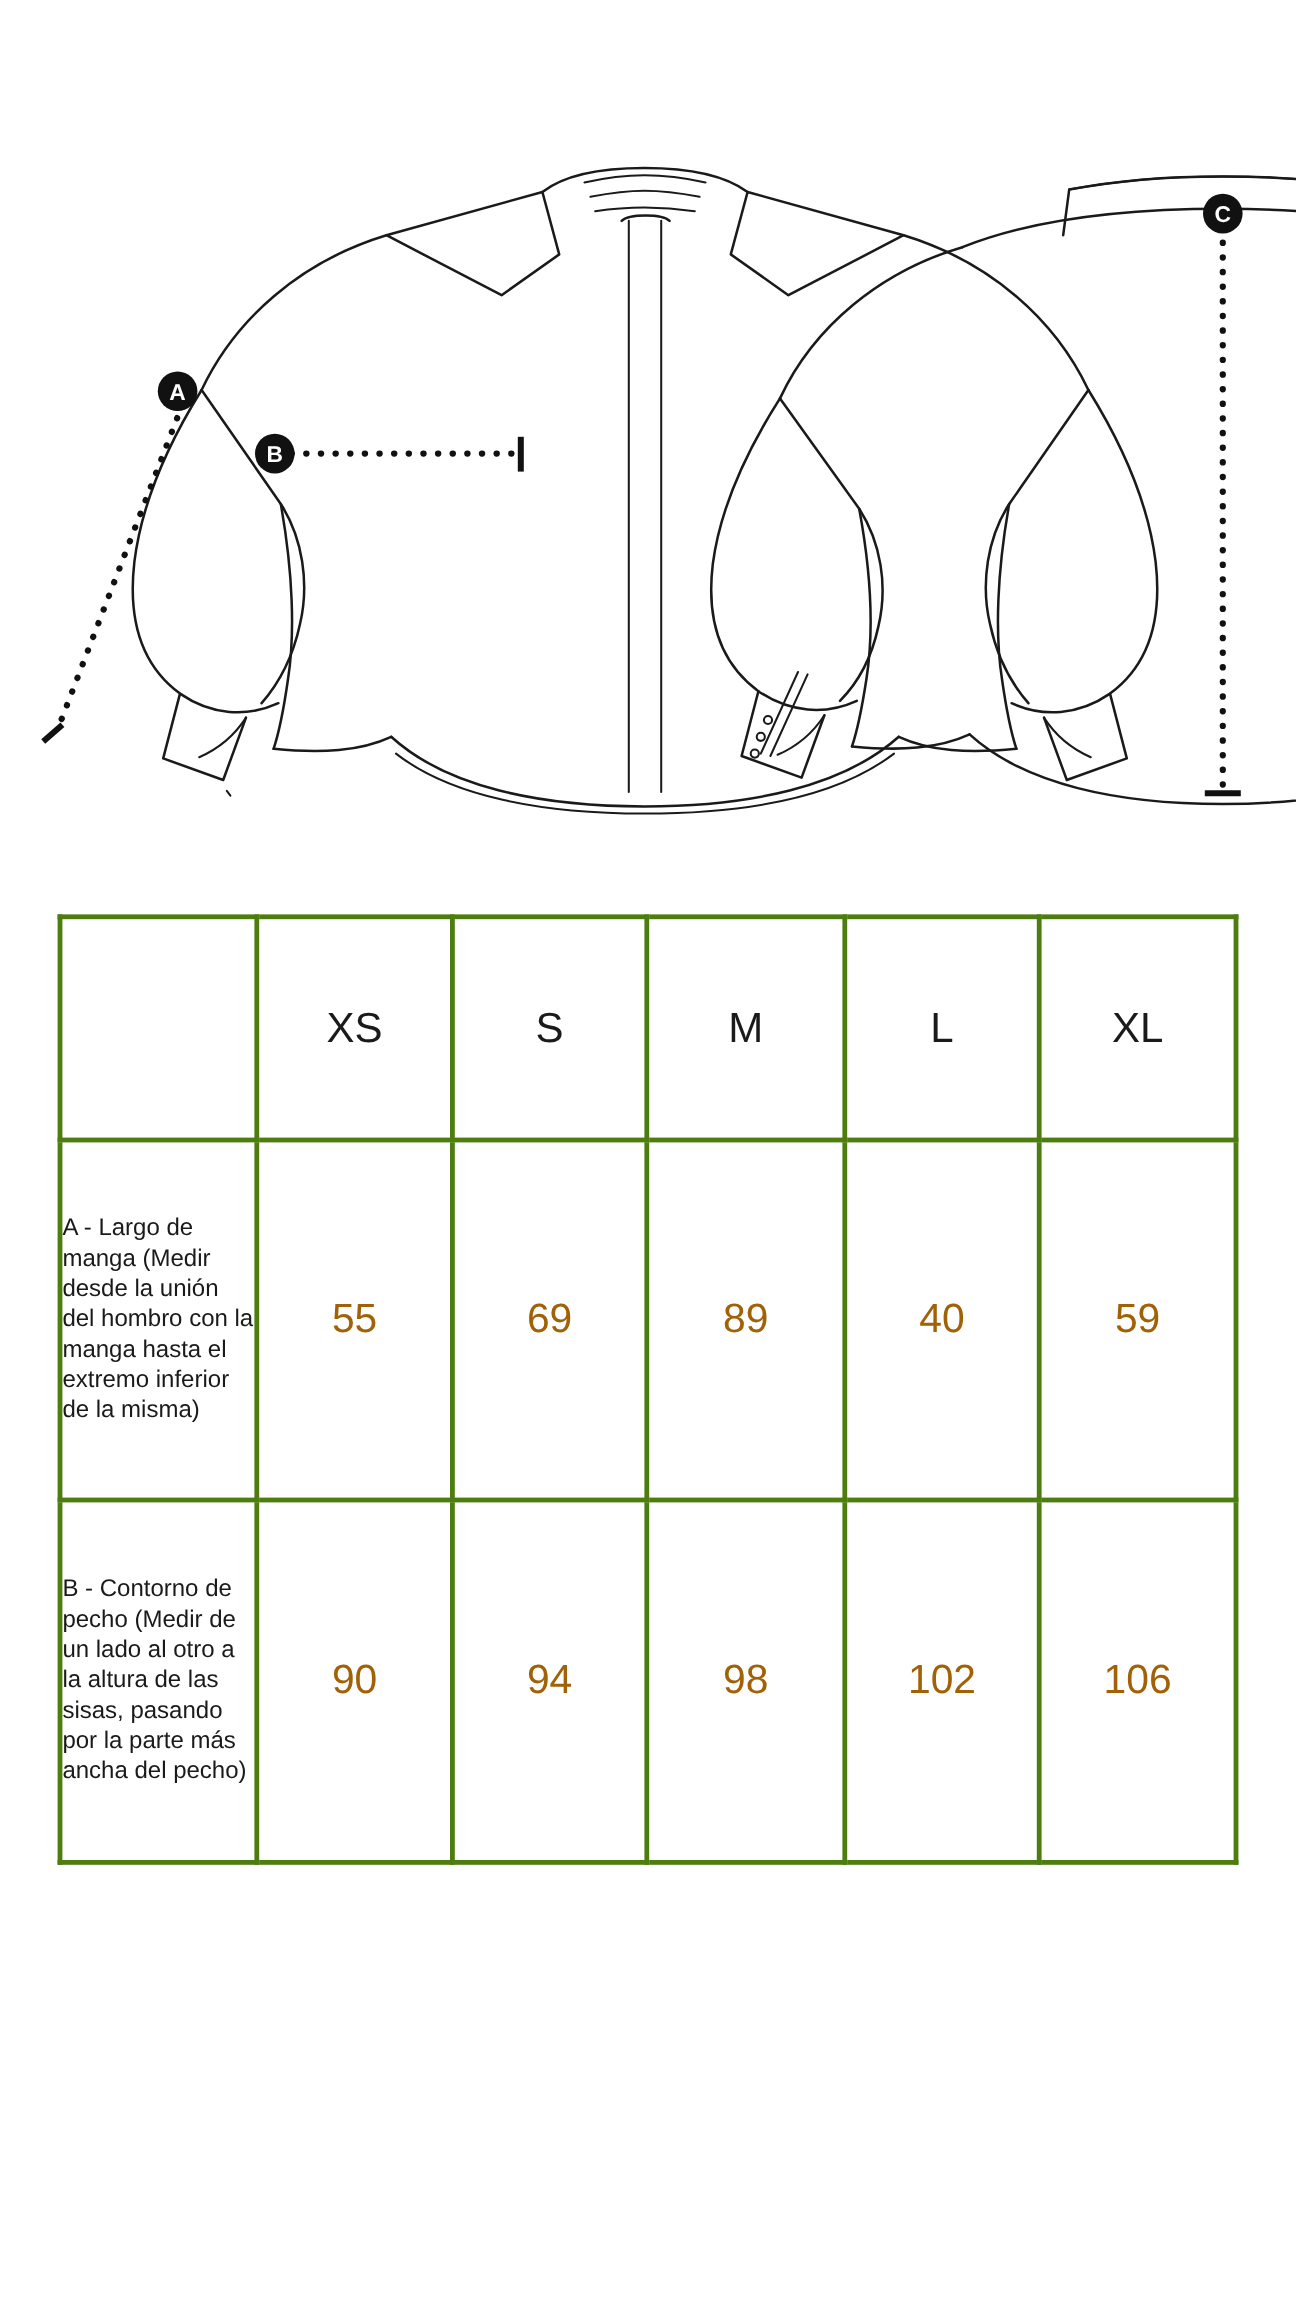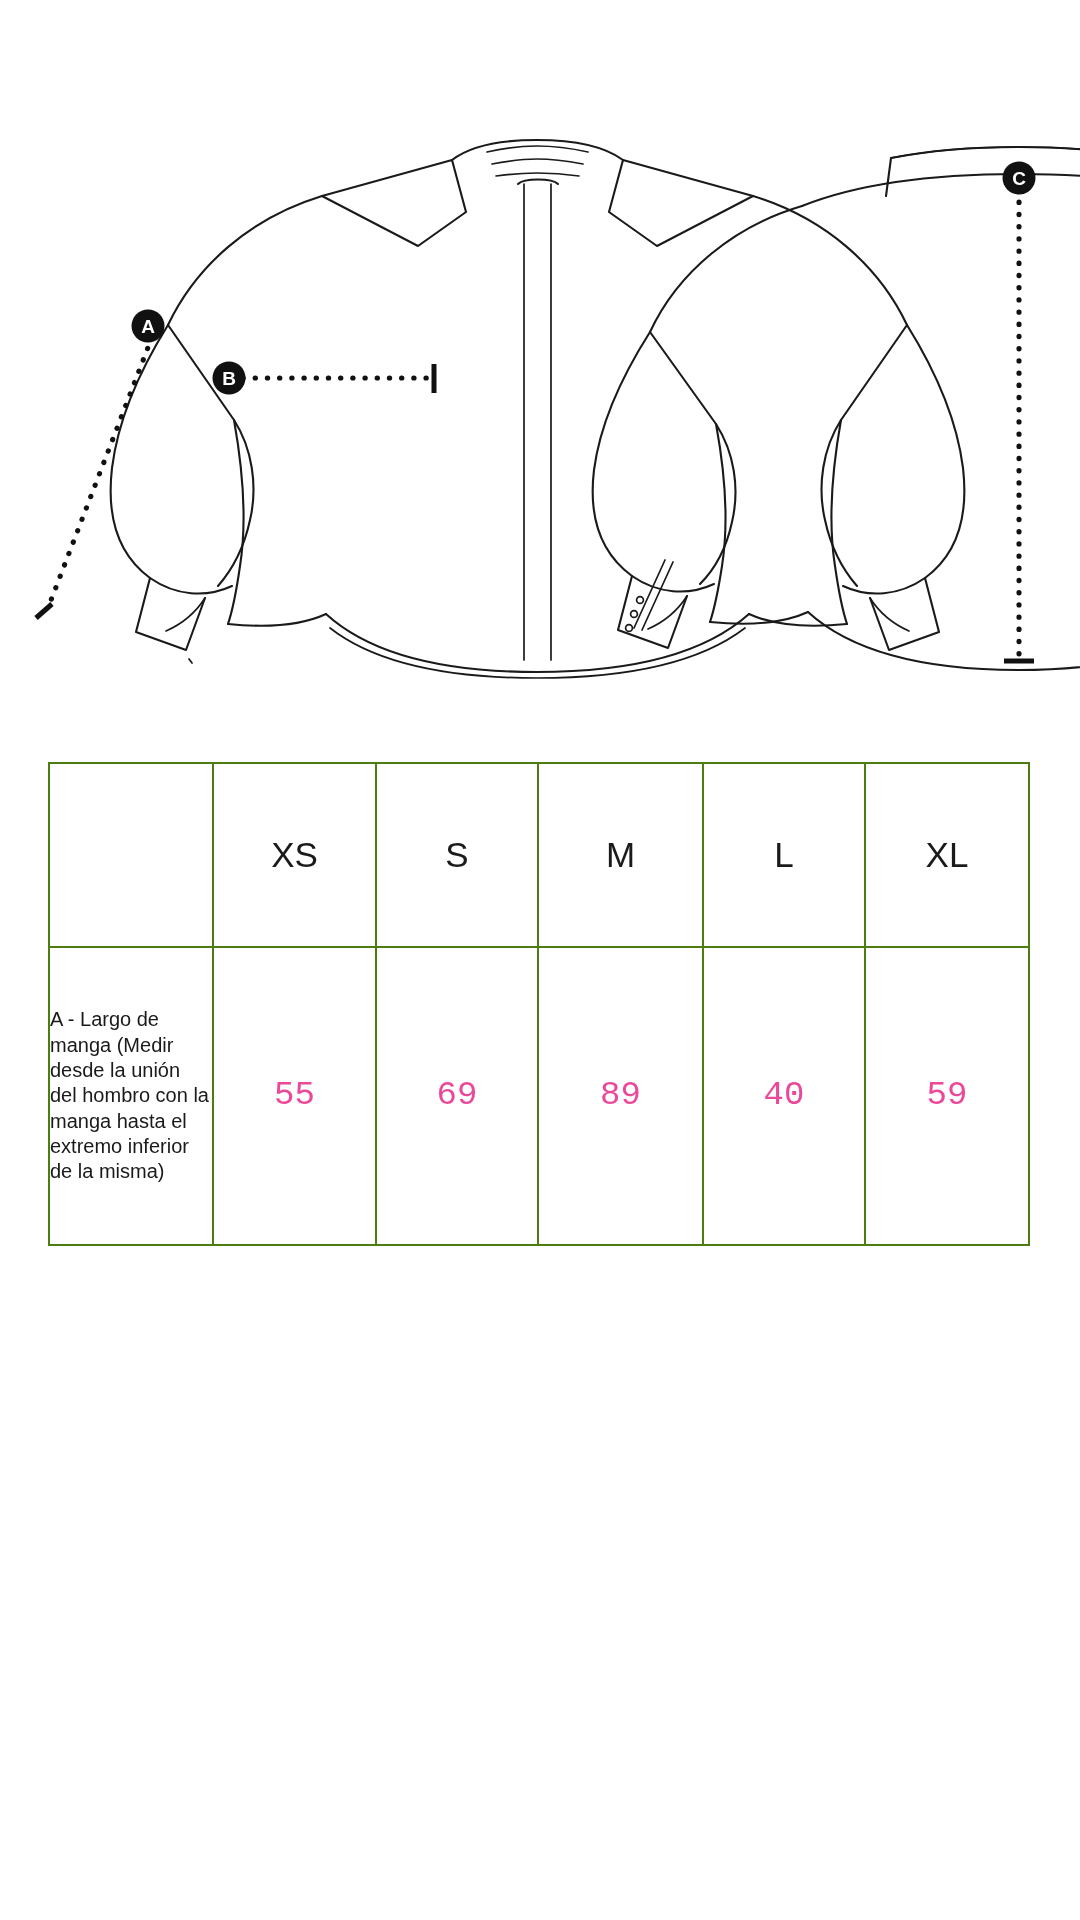--- a/index.html
+++ b/index.html
@@ -52,21 +52,21 @@
   }
   table.size-table col.c-desc  { width: 164px; }
   table.size-table col.c-size  { width: 163px; }
   table.size-table col.c-size2 { width: 162px; }
   table.size-table col.c-size3 { width: 165px; }
   table.size-table col.c-size4 { width: 162px; }
   table.size-table col.c-size5 { width: 164px; }
 
   table.size-table th,
   table.size-table td {
-    border: 2px solid #4d7c0f;
+    border: 4px solid #4d7c0f;
     padding: 0;
     vertical-align: middle;
   }
   .hdr-row th {
     height: 182px;
   }
   .hdr-blank {
     background: #ffffff;
   }
   .hdr-size {
@@ -82,22 +82,21 @@
     font-size: 20px;
     line-height: 1.27;
     color: #1a1a1a;
     text-align: left;
     word-break: break-word;
   }
   td.val-cell {
     text-align: center;
     font-size: 34px;
     line-height: 1.1;
-    color: #ec4899;
-    font-family: Liberation Mono, monospace;
+    color: #a16207;
   }
   tr.row-a td { height: 296px; }
   tr.row-b td { height: 298px; }
   tr.row-c td { height: 188px; }
 
   
 </style>
 </head>
 <body>
 
@@ -246,17 +245,25 @@
       </thead>
       <tbody>
         <tr class="row-a">
           <td class="desc-cell">A - Largo de manga (Medir desde la unión del hombro con la manga hasta el extremo inferior de la misma)</td>
           <td class="val-cell">55</td>
           <td class="val-cell">69</td>
           <td class="val-cell">89</td>
           <td class="val-cell">40</td>
           <td class="val-cell">59</td>
         </tr>
+        <tr class="row-b">
+          <td class="desc-cell">B - Contorno de pecho (Medir de un lado al otro a la altura de las sisas, pasando por la parte más ancha del pecho)</td>
+          <td class="val-cell">90</td>
+          <td class="val-cell">94</td>
+          <td class="val-cell">98</td>
+          <td class="val-cell">102</td>
+          <td class="val-cell">106</td>
+        </tr>
       </tbody>
     </table>
   </div>
 
 </div>
 
 </body></html>

